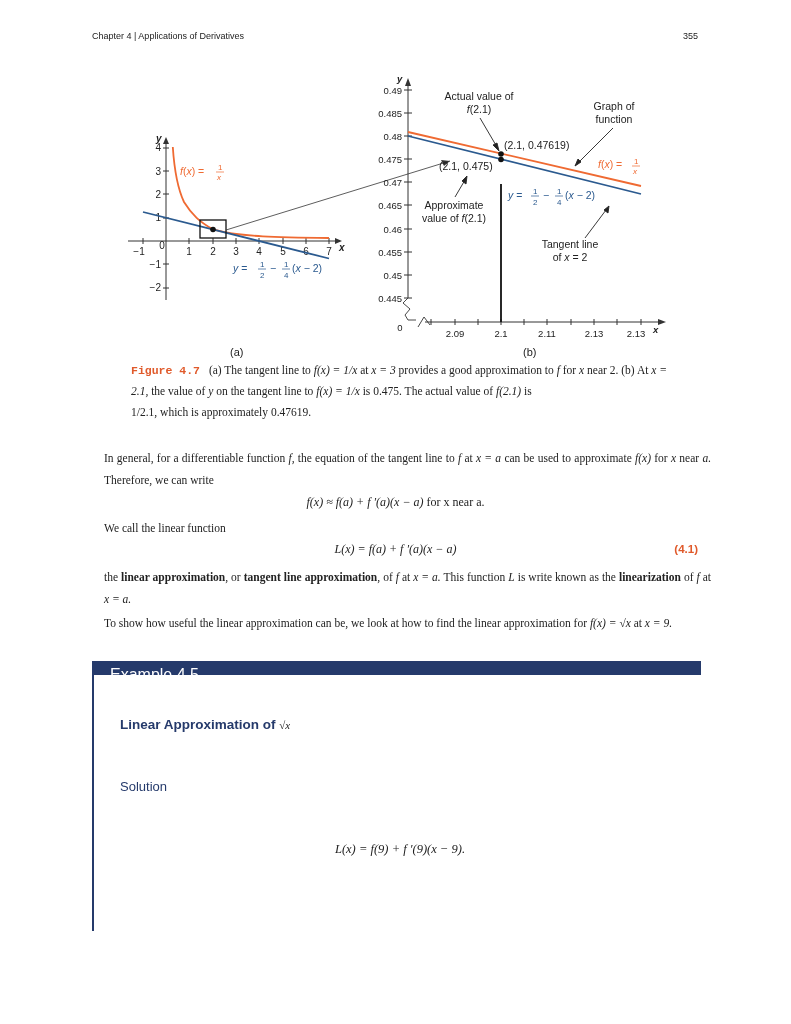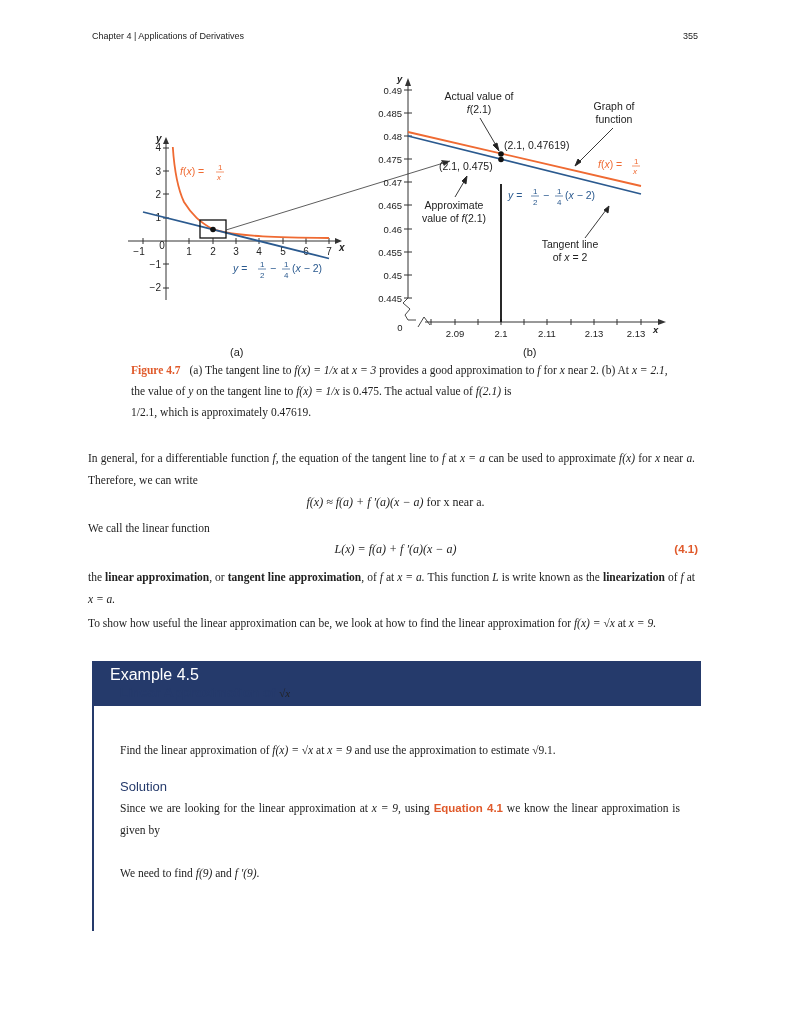--- a/index.html
+++ b/index.html
@@ -4,29 +4,29 @@
 <style>
   html, body { margin:0; padding:0; background:#ffffff; }
   body { width:791px; height:1024px; position:relative; overflow:hidden; font-family:"Liberation Serif", serif; color:#222; }
   .hdr { position:absolute; top:31px; font-family:"Liberation Sans", sans-serif; font-size:9px; color:#222; }
   .hdr-left { left:92px; }
   .hdr-right { right:93px; }
   .fig { position:absolute; left:0; top:0; width:791px; height:360px; }
   .fig svg { position:absolute; left:0; top:0; }
   .sublabel { position:absolute; top:346px; font-family:"Liberation Sans", sans-serif; font-size:11px; color:#222; }
   .caption { position:absolute; left:131px; top:360px; width:540px; font-size:11.5px; line-height:21px; color:#222; }
-  .caption .figlabel { font-family:Liberation Serif, serif; font-weight:bold; color:#e05a2b; margin-right:6px; }
+  .caption .figlabel { font-family:Liberation Mono, monospace; font-weight:bold; color:#e05a2b; margin-right:6px; }
   .m { font-family:"Liberation Serif", serif; font-style:italic; }
   .mn { font-family:"Liberation Serif", serif; font-style:normal; }
-  .para { position:absolute; left:88px; width:607px; font-size:11.5px; line-height:22px; color:#222; text-align:justify; }
+  .para { position:absolute; left:104px; width:607px; font-size:11.5px; line-height:22px; color:#222; text-align:justify; }
   .eq { position:absolute; left:0; width:791px; text-align:center; font-size:12px; color:#222; }
   .eqnum { position:absolute; right:93px; font-family:"Liberation Sans", sans-serif; font-weight:bold; color:#e05a2b; font-size:11.5px; }
   .example { position:absolute; left:92px; top:661px; width:607px; height:270px; border-left:2px solid #253a6b; }
-  .example-hdr { position:absolute; left:0; top:0; width:607px; height:45px; background:#253a6b; color:#fff; font-family:"Liberation Sans", sans-serif; font-size:16px; line-height:28px; padding-left:16px; box-sizing:border-box; }
-  .ex-title { position:absolute; left:26px; top:24px; font-family:"Liberation Sans", sans-serif; font-weight:bold; color:#253a6b; font-size:13.5px; }
+  .example-hdr { position:absolute; left:0; top:0; width:607px; height:14px; background:#253a6b; color:#fff; font-family:"Liberation Sans", sans-serif; font-size:16px; line-height:28px; padding-left:16px; box-sizing:border-box; }
+  .ex-title { position:absolute; left:26px; top:56px; font-family:"Liberation Sans", sans-serif; font-weight:bold; color:#253a6b; font-size:13.5px; }
   .ex-title .m { font-weight:normal; font-size:11px; color:#222; }
   .ex-text { position:absolute; left:26px; width:560px; font-size:11.5px; line-height:22px; color:#222; text-align:justify; }
   .sol { position:absolute; left:26px; top:118px; font-family:"Liberation Sans", sans-serif; font-weight:normal; color:#253a6b; font-size:13px; }
   .eqlink { font-family:"Liberation Sans", sans-serif; font-weight:bold; color:#e05a2b; }
   b { font-weight:bold; }
 </style>
 </head>
 <body>
 
 <div class="hdr hdr-left">Chapter 4 | Applications of Derivatives</div>
@@ -291,35 +291,17 @@
   <span>at</span>
   <span class="m">x = 9.</span>
 </div>
 
 <div class="example">
   <div class="example-hdr">Example 4.5</div>
   <div class="ex-title">
     <span>Linear Approximation of</span>
     <span class="m">√x</span>
   </div>
-  <div class="ex-text" style="top:78px;">
-    <span>Find the linear approximation of</span>
-    <span class="m">f(x) = √x</span>
-    <span>at</span>
-    <span class="m">x = 9</span>
-    <span>and use the approximation to estimate</span>
-    <span class="mn">√9.1.</span>
+  <div class="sol">Solution</div>
+  <div class="ex-text" style="top:177px; text-align:center; font-size:12.5px;">
+    <span class="m">L(x) = f(9) + f ′(9)(x − 9).</span>
   </div>
-  <div class="sol">Solution</div>
-  <div class="ex-text" style="top:136px;">
-    <span>Since we are looking for the linear approximation at</span>
-    <span class="m">x = 9,</span>
-    <span>using</span>
-    <span class="eqlink">Equation 4.1</span>
-    <span>we know the linear approximation is given by</span>
-  </div>
-  <div class="ex-text" style="top:201px;">
-    <span>We need to find</span>
-    <span class="m">f(9)</span>
-    <span>and</span>
-    <span class="m">f ′(9).</span>
-  </div>
 </div>
 
 </body></html>

